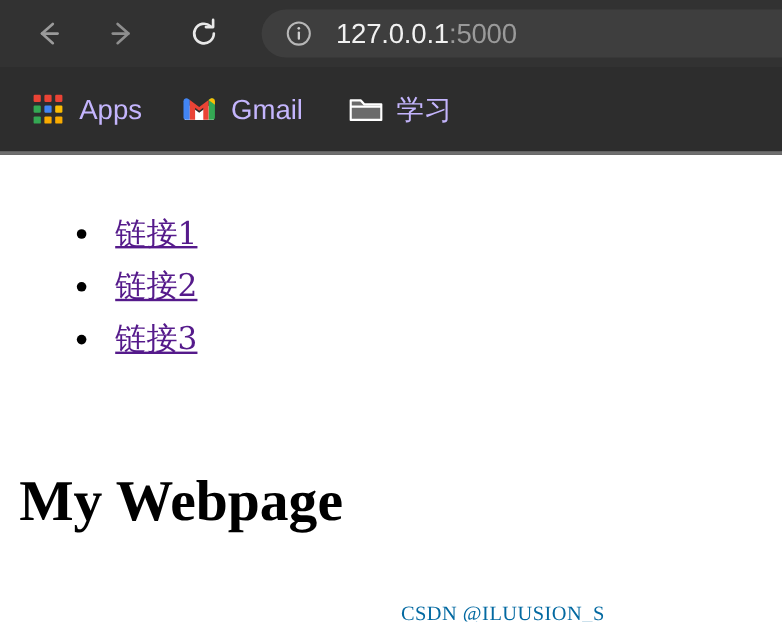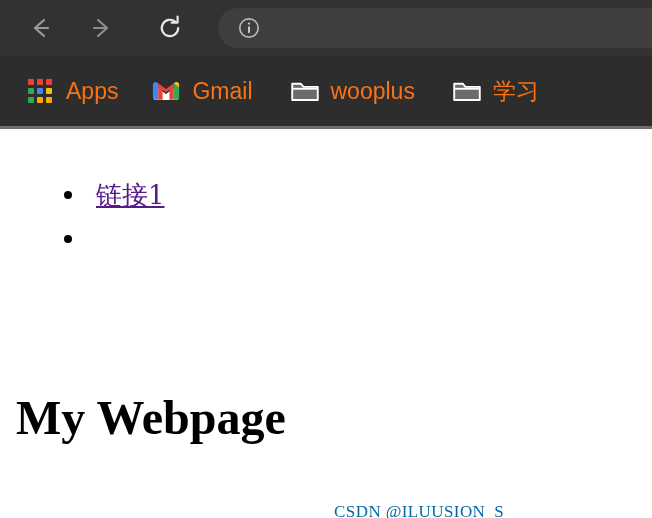--- a/index.html
+++ b/index.html
@@ -102,21 +102,21 @@
     width: 28px;
     height: 28px;
     flex: 0 0 auto;
     display: flex;
     align-items: center;
     justify-content: center;
   }
   .bookmark-label {
     margin-left: 12px;
     font-size: 23px;
-    color: #f97316;
+    color: #c4b5fd;
     font-family: "Liberation Sans", sans-serif;
   }
   .bookmark-label.cjk {
     font-family: "DejaVu Sans", "Liberation Sans", sans-serif;
   }
 
   
   .apps-grid {
     display: grid;
     grid-template-columns: repeat(3, 6px);
@@ -237,20 +237,21 @@
     </div>
 
     <div id="url-bar">
       <span id="site-info-icon">
         <svg width="22" height="22" viewBox="0 0 22 22">
           <circle cx="11" cy="11" r="9.2" fill="none" stroke="#b7b7b7" stroke-width="1.7"></circle>
           <circle cx="11" cy="6.6" r="1.1" fill="#cfcfcf"></circle>
           <rect x="10.1" y="9.2" width="1.9" height="7" rx="0.9" fill="#cfcfcf"></rect>
         </svg>
       </span>
+      <span id="url-text"><span>127.0.0.1</span><span id="url-port">:5000</span></span>
     </div>
 
   </div>
 
   <div id="bookmarks-bar">
 
     <div class="bookmark" id="bookmark-apps">
       <span class="bookmark-icon">
         <span class="apps-grid">
           <i style="background:#ea4335"></i>
@@ -276,29 +277,20 @@
           <path d="M27.1 4.4 A2.6 2.6 0 0 0 23 2.4 L21.8 3.3 L21.8 19.8 L25 19.8
                    A2.1 2.1 0 0 0 27.1 17.7 Z" fill="#34a853"></path>
           <path d="M21.8 3.3 L27.1 7.2 L27.1 4.4 A2.6 2.6 0 0 0 23 2.4 Z" fill="#fbbc04"></path>
           <path d="M6.2 3.3 L6.2 19.8 L10.6 19.8 L10.6 9.7 L14 12.2 L17.4 9.7
                    L17.4 19.8 L21.8 19.8 L21.8 3.3 L14 9.1 Z" fill="#ea4335"></path>
         </svg>
       </span>
       <span class="bookmark-label">Gmail</span>
     </div>
 
-    <div class="bookmark" id="bookmark-wooplus" style="margin-left:26px;">
-      <span class="bookmark-icon">
-        <svg width="30" height="24" viewBox="0 0 30 24">
-          <path d="M1.3 4.2 L1.3 21.6 L28.7 21.6 L28.7 7.6 L13.4 7.6 L10.4 4.2 Z" fill="#6b6b6b" stroke="#ffffff" stroke-width="2" stroke-linejoin="round"></path>
-          <path d="M1.3 9.6 L28.7 9.6" stroke="#ffffff" stroke-width="2"></path>
-        </svg>
-      </span>
-      <span class="bookmark-label">wooplus</span>
-    </div>
 
     <div class="bookmark" id="bookmark-xuexi" style="margin-left:26px;align-items:center;">
       <span class="bookmark-icon">
         <svg width="30" height="24" viewBox="0 0 30 24">
           <path d="M1.3 4.2 L1.3 21.6 L28.7 21.6 L28.7 7.6 L13.4 7.6 L10.4 4.2 Z" fill="#6b6b6b" stroke="#ffffff" stroke-width="2" stroke-linejoin="round"></path>
           <path d="M1.3 9.6 L28.7 9.6" stroke="#ffffff" stroke-width="2"></path>
         </svg>
       </span>
       <span class="bookmark-label cjk">学习</span>
     </div>
@@ -310,20 +302,25 @@
 
 <div id="page-content">
 
   <ul id="link-list">
     <li>
       <span class="bullet"></span>
       <a href="#">链接1</a>
     </li>
     <li>
       <span class="bullet"></span>
+      <a href="#">链接2</a>
+    </li>
+    <li>
+      <span class="bullet"></span>
+      <a href="#">链接3</a>
     </li>
   </ul>
 
   <h1 id="page-heading">My Webpage</h1>
 
   <div id="watermark">CSDN @ILUUSION_S</div>
 
 </div>
 
 </body></html>

